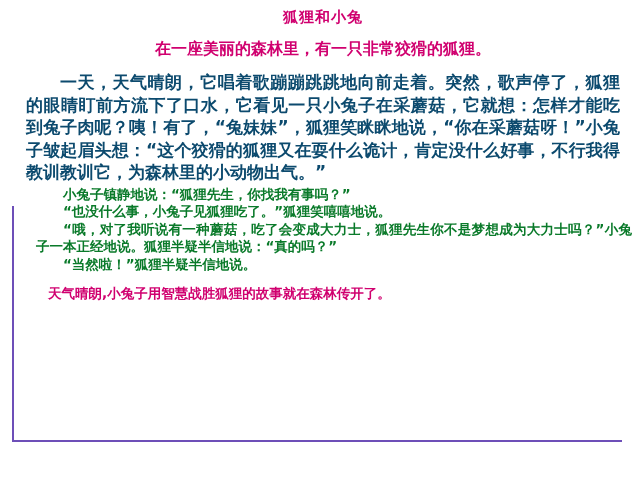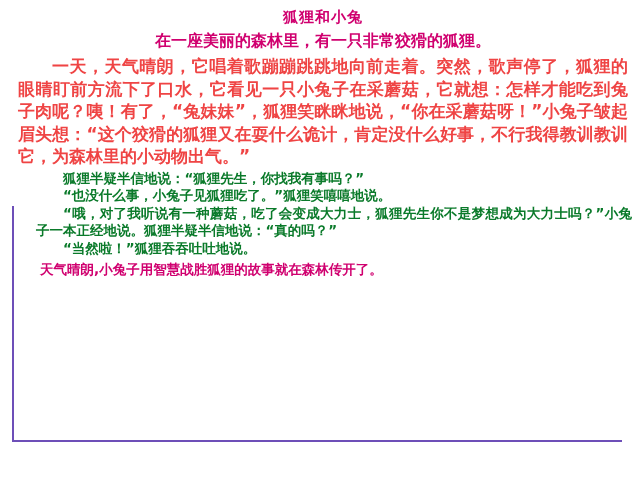--- a/index.html
+++ b/index.html
@@ -23,34 +23,34 @@
   .title {
     text-align: center;
     color: #d0006f;
     font-size: 15px;
     font-weight: bold;
     letter-spacing: 1px;
     margin: 2px 0 4px 0;
     font-family: "DejaVu Sans", sans-serif;
   }
   .para {
-    margin: 4px;
+    margin: 12px;
     line-height: 1.28;
     text-indent: 2em;
   }
   .p1 {
     color: #d0006f;
     font-size: 16px;
     font-weight: bold;
     text-align: center;
     text-indent: 0;
     margin-bottom: 2px;
   }
   .p2 {
-    color: #ef4444;
+    color: #0c4a6e;
     font-size: 17px;
     font-weight: bold;
     line-height: 1.32;
     margin-bottom: 2px;
     text-align: justify;
   }
   .p3 {
     color: #0a7a2a;
     font-size: 13.5px;
     font-weight: bold;
@@ -101,24 +101,24 @@
 
 <div class="page">
 
   <div class="title">狐狸和小兔</div>
 
   <p class="para p1">在一座美丽的森林里，有一只非常狡猾的狐狸。</p>
 
   <p class="para p2">一天，天气晴朗，它唱着歌蹦蹦跳跳地向前走着。突然，歌声停了，狐狸的眼睛盯前方流下了口水，它看见一只小兔子在采蘑菇，它就想：怎样才能吃到兔子肉呢？咦！有了，“兔妹妹”，狐狸笑眯眯地说，“你在采蘑菇呀！”小兔子皱起眉头想：“这个狡猾的狐狸又在耍什么诡计，肯定没什么好事，不行我得教训教训它，为森林里的小动物出气。”</p>
 
   <div class="p3">
-    <span class="sub">狐狸半疑半信地说：“狐狸先生，你找我有事吗？”</span>
+    <span class="sub">小兔子镇静地说：“狐狸先生，你找我有事吗？”</span>
     <span class="sub">“也没什么事，小兔子见狐狸吃了。”狐狸笑嘻嘻地说。</span>
     <span class="sub">“哦，对了我听说有一种蘑菇，吃了会变成大力士，狐狸先生你不是梦想成为大力士吗？”小兔子一本正经地说。狐狸半疑半信地说：“真的吗？”</span>
-    <span class="sub">“当然啦！”狐狸吞吞吐吐地说。</span>
+    <span class="sub">“当然啦！”狐狸半疑半信地说。</span>
   </div>
 
   <p class="para p4">天气晴朗,小兔子用智慧战胜狐狸的故事就在森林传开了。</p>
 
   <div class="left-rule"></div>
   <div class="corner"></div>
   <div class="underline-box"></div>
 
 </div>
 

